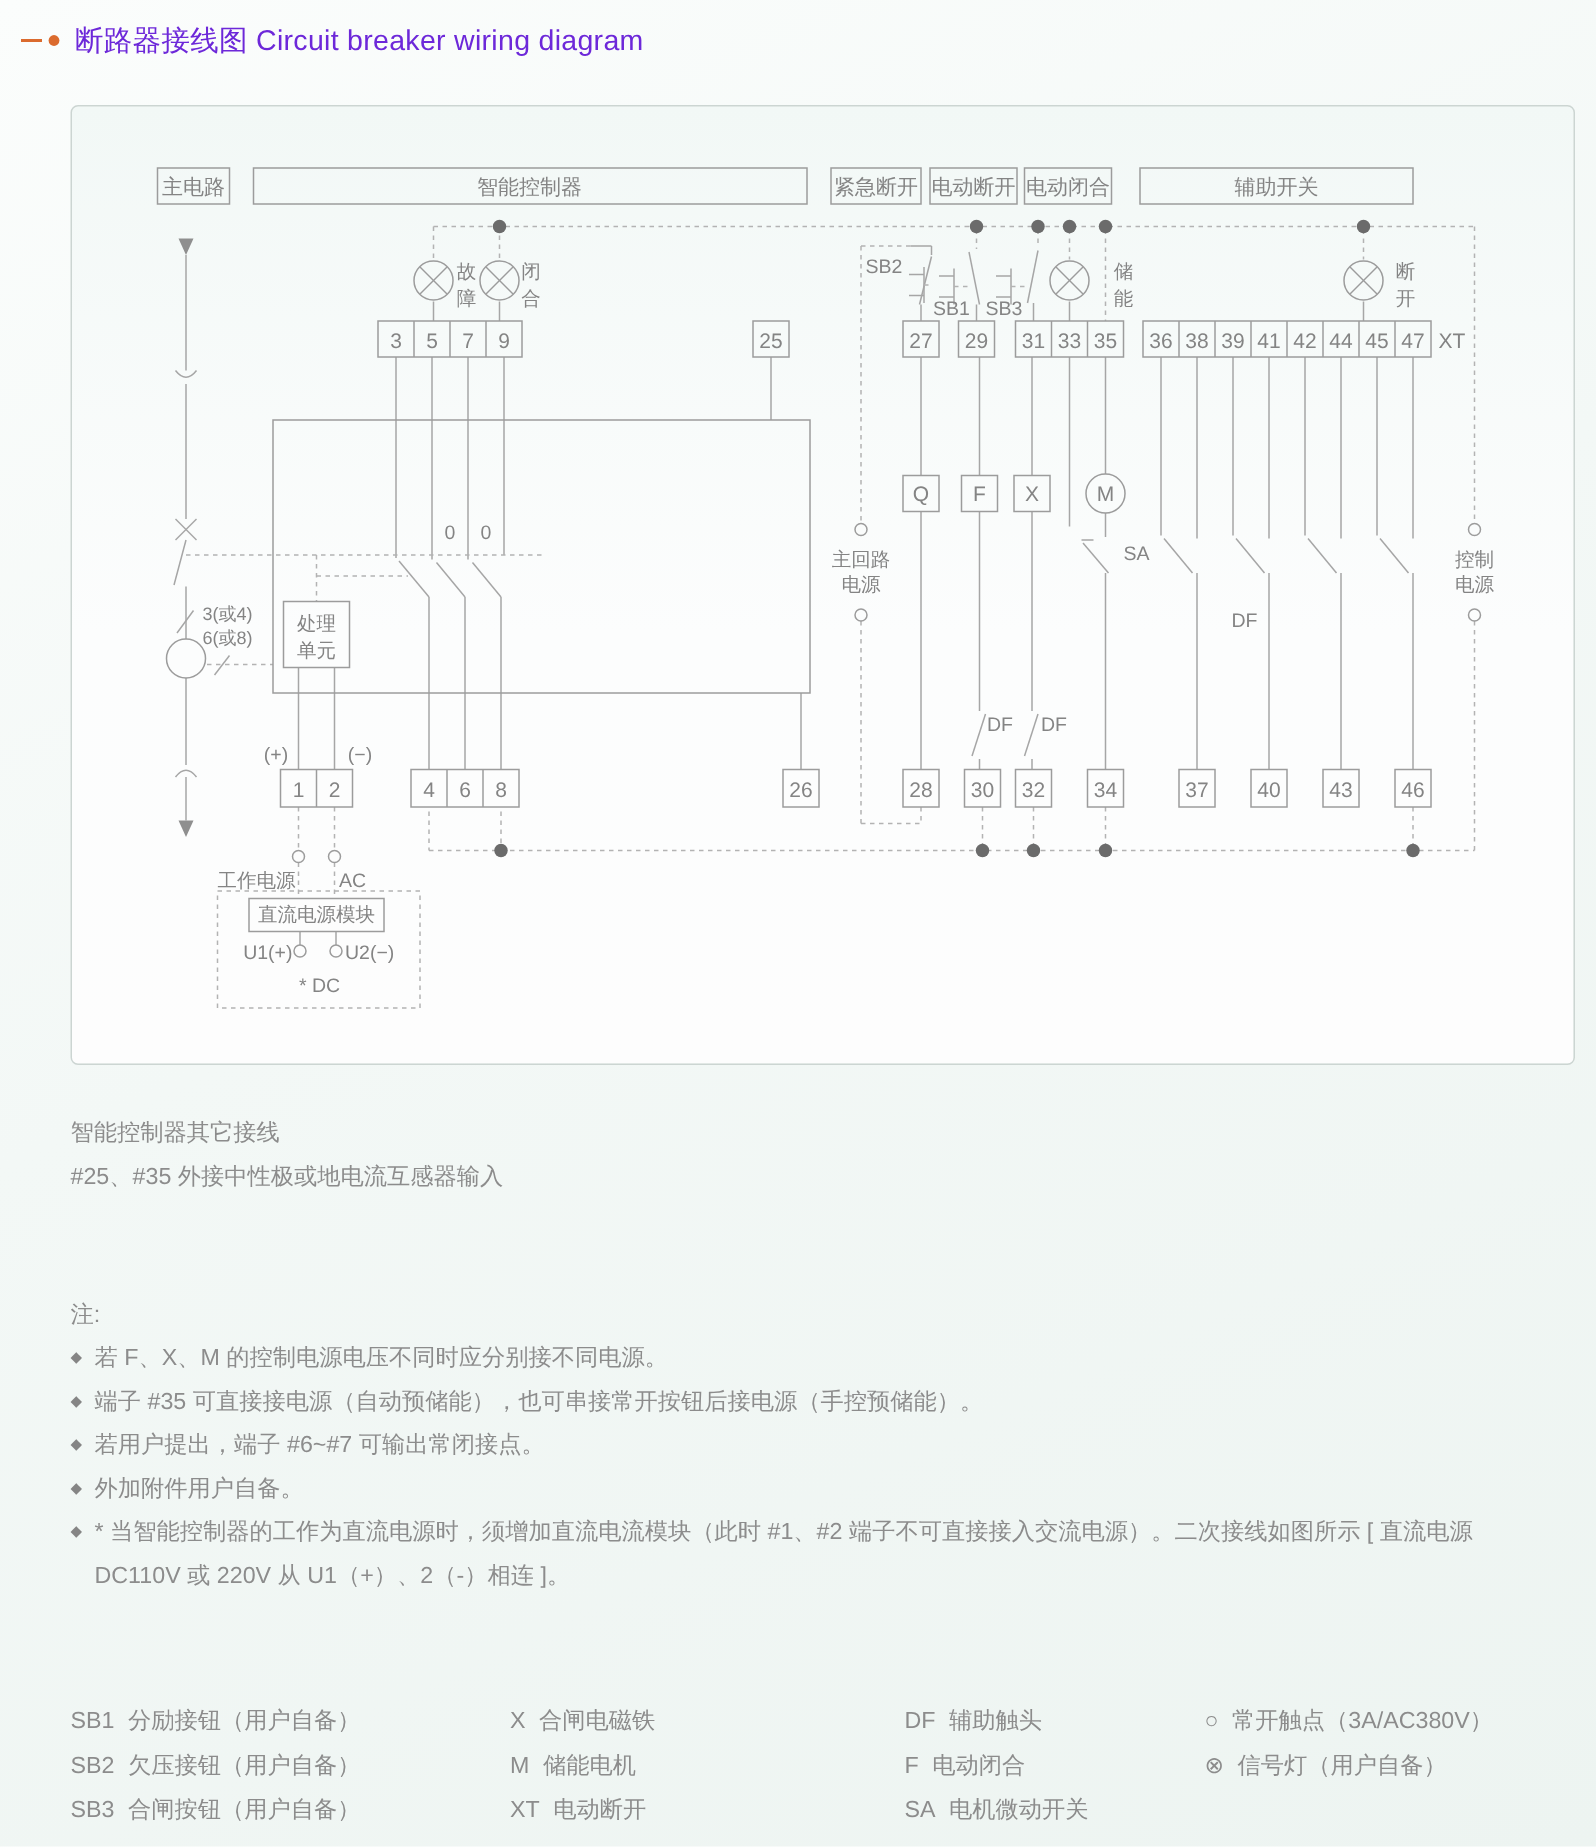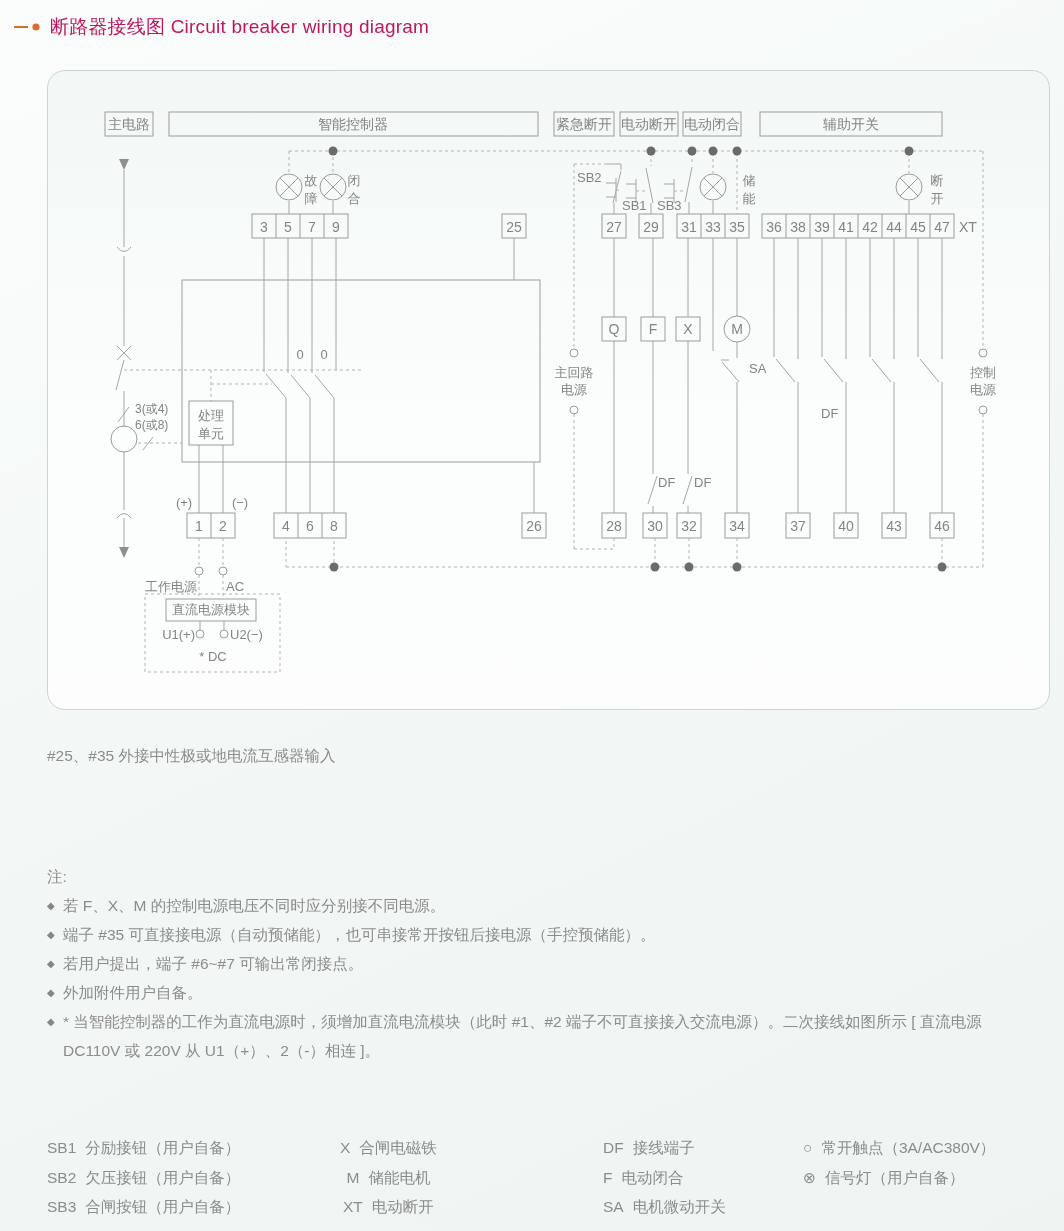--- a/index.html
+++ b/index.html
@@ -3,24 +3,24 @@
 <meta charset="utf-8">
 <style>
   html,body{margin:0;padding:0;}
   body{
     width:1064px;height:1231px;position:relative;overflow:hidden;
     font-family:"Liberation Sans","DejaVu Sans",sans-serif;
     background:linear-gradient(155deg,#fbfdfc 0%,#f3f8f6 45%,#edf4f1 100%);
     color:#8c8c8c;
   }
   .title-row{position:absolute;left:13px;top:14px;display:flex;align-items:center;gap:7px;}
-  .title{color:#be185d;font-size:19px;letter-spacing:0.2px;}
+  .title{color:#6d28d9;font-size:19px;letter-spacing:0.2px;}
   .panel{
     position:absolute;left:47px;top:70px;width:1001px;height:638px;
-    border:1px solid #ccd5d2;border-radius:18px;
+    border:1px solid #ccd5d2;border-radius:5px;
     background:linear-gradient(180deg,#f2f8f6 0%,#fcfdfd 55%,#fdfdfd 100%);
   }
   svg{display:block;}
   svg text{font-family:"Liberation Sans","DejaVu Sans",sans-serif;fill:#848484;}
   .w{stroke:#a6a6a6;stroke-width:1;fill:none;}
   .bx{stroke:#9c9c9c;stroke-width:1;fill:none;}
   .d{stroke:#b3b3b3;stroke-width:1;fill:none;stroke-dasharray:3 3;}
   .dot{fill:#6b6b6b;stroke:none;}
   .oc{stroke:#9c9c9c;stroke-width:1;fill:none;}
   .arw{fill:#8f8f8f;stroke:none;}
@@ -388,20 +388,21 @@
     <text class="t13 te" x="194" y="638">U1(+)</text>
     <text class="t13 ts" x="229" y="638">U2(−)</text>
     <text class="t13" x="212" y="660">* DC</text>
     <text class="t12 ts" x="134" y="412">3(或4)</text>
     <text class="t12 ts" x="134" y="428">6(或8)</text>
   </g>
 </svg>
 </div>
 
 <div class="txtblock" style="left:47px;top:741px;width:990px;">
+  <div>智能控制器其它接线</div>
   <div>#25、#35 外接中性极或地电流互感器输入</div>
 </div>
 
 <div class="txtblock" style="left:47px;top:862px;width:995px;">
   <div>注:</div>
   <div class="bullet">
     <span class="mk">◆</span>
     <span class="bt">若 F、X、M 的控制电源电压不同时应分别接不同电源。</span>
   </div>
   <div class="bullet">
@@ -420,26 +421,26 @@
     <span class="mk">◆</span>
     <span class="bt">* 当智能控制器的工作为直流电源时，须增加直流电流模块（此时 #1、#2 端子不可直接接入交流电源）。二次接线如图所示 [ 直流电源 DC110V 或 220V 从 U1（+）、2（-）相连 ]。</span>
   </div>
 </div>
 
 <div class="legend-col" style="left:47px;top:1133px;">
   <div class="legend-item"><span class="sym">SB1</span><span>分励接钮（用户自备）</span></div>
   <div class="legend-item"><span class="sym">SB2</span><span>欠压接钮（用户自备）</span></div>
   <div class="legend-item"><span class="sym">SB3</span><span>合闸按钮（用户自备）</span></div>
 </div>
-<div class="legend-col" style="left:340px;top:1133px;text-align:center;">
+<div class="legend-col" style="left:340px;top:1133px;">
   <div class="legend-item"><span class="sym">X</span><span>合闸电磁铁</span></div>
   <div class="legend-item"><span class="sym">M</span><span>储能电机</span></div>
   <div class="legend-item"><span class="sym">XT</span><span>电动断开</span></div>
 </div>
 <div class="legend-col" style="left:603px;top:1133px;">
-  <div class="legend-item"><span class="sym">DF</span><span>接线端子</span></div>
+  <div class="legend-item"><span class="sym">DF</span><span>辅助触头</span></div>
   <div class="legend-item"><span class="sym">F</span><span>电动闭合</span></div>
   <div class="legend-item"><span class="sym">SA</span><span>电机微动开关</span></div>
 </div>
 <div class="legend-col" style="left:803px;top:1133px;">
   <div class="legend-item"><span class="sym">○</span><span>常开触点（3A/AC380V）</span></div>
   <div class="legend-item"><span class="sym">⊗</span><span>信号灯（用户自备）</span></div>
 </div>
 
 </body></html>

